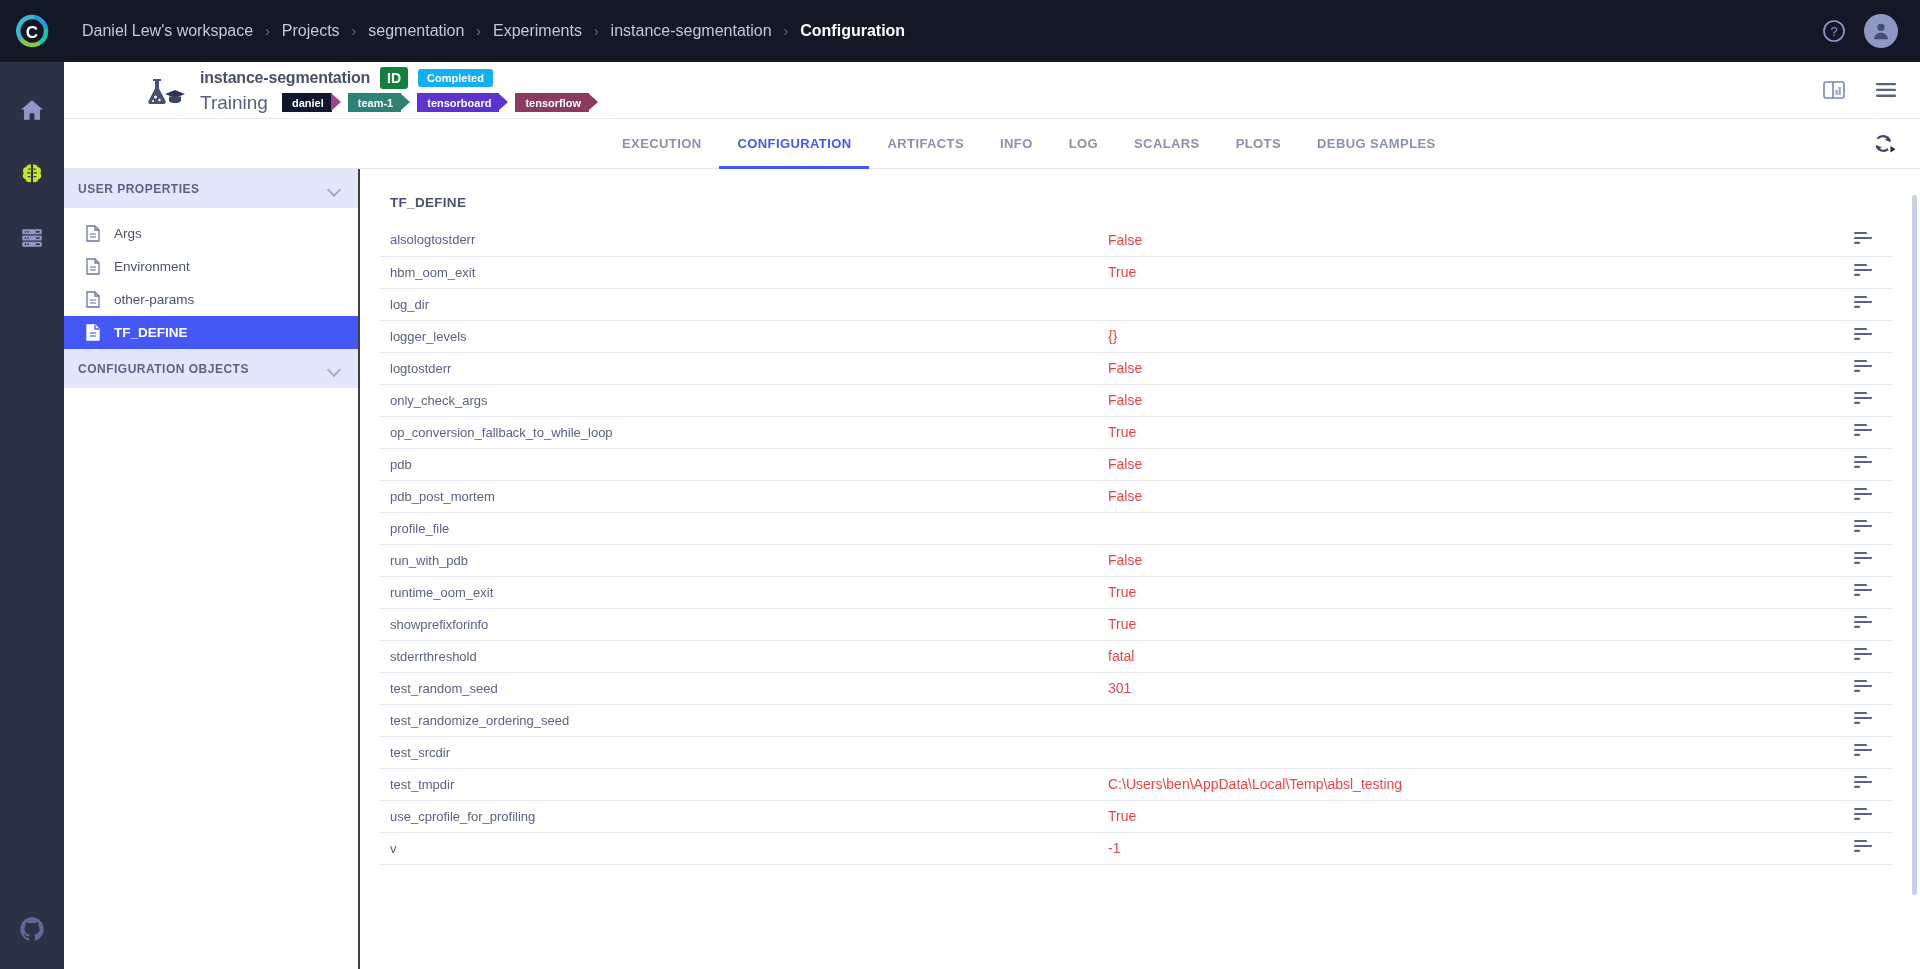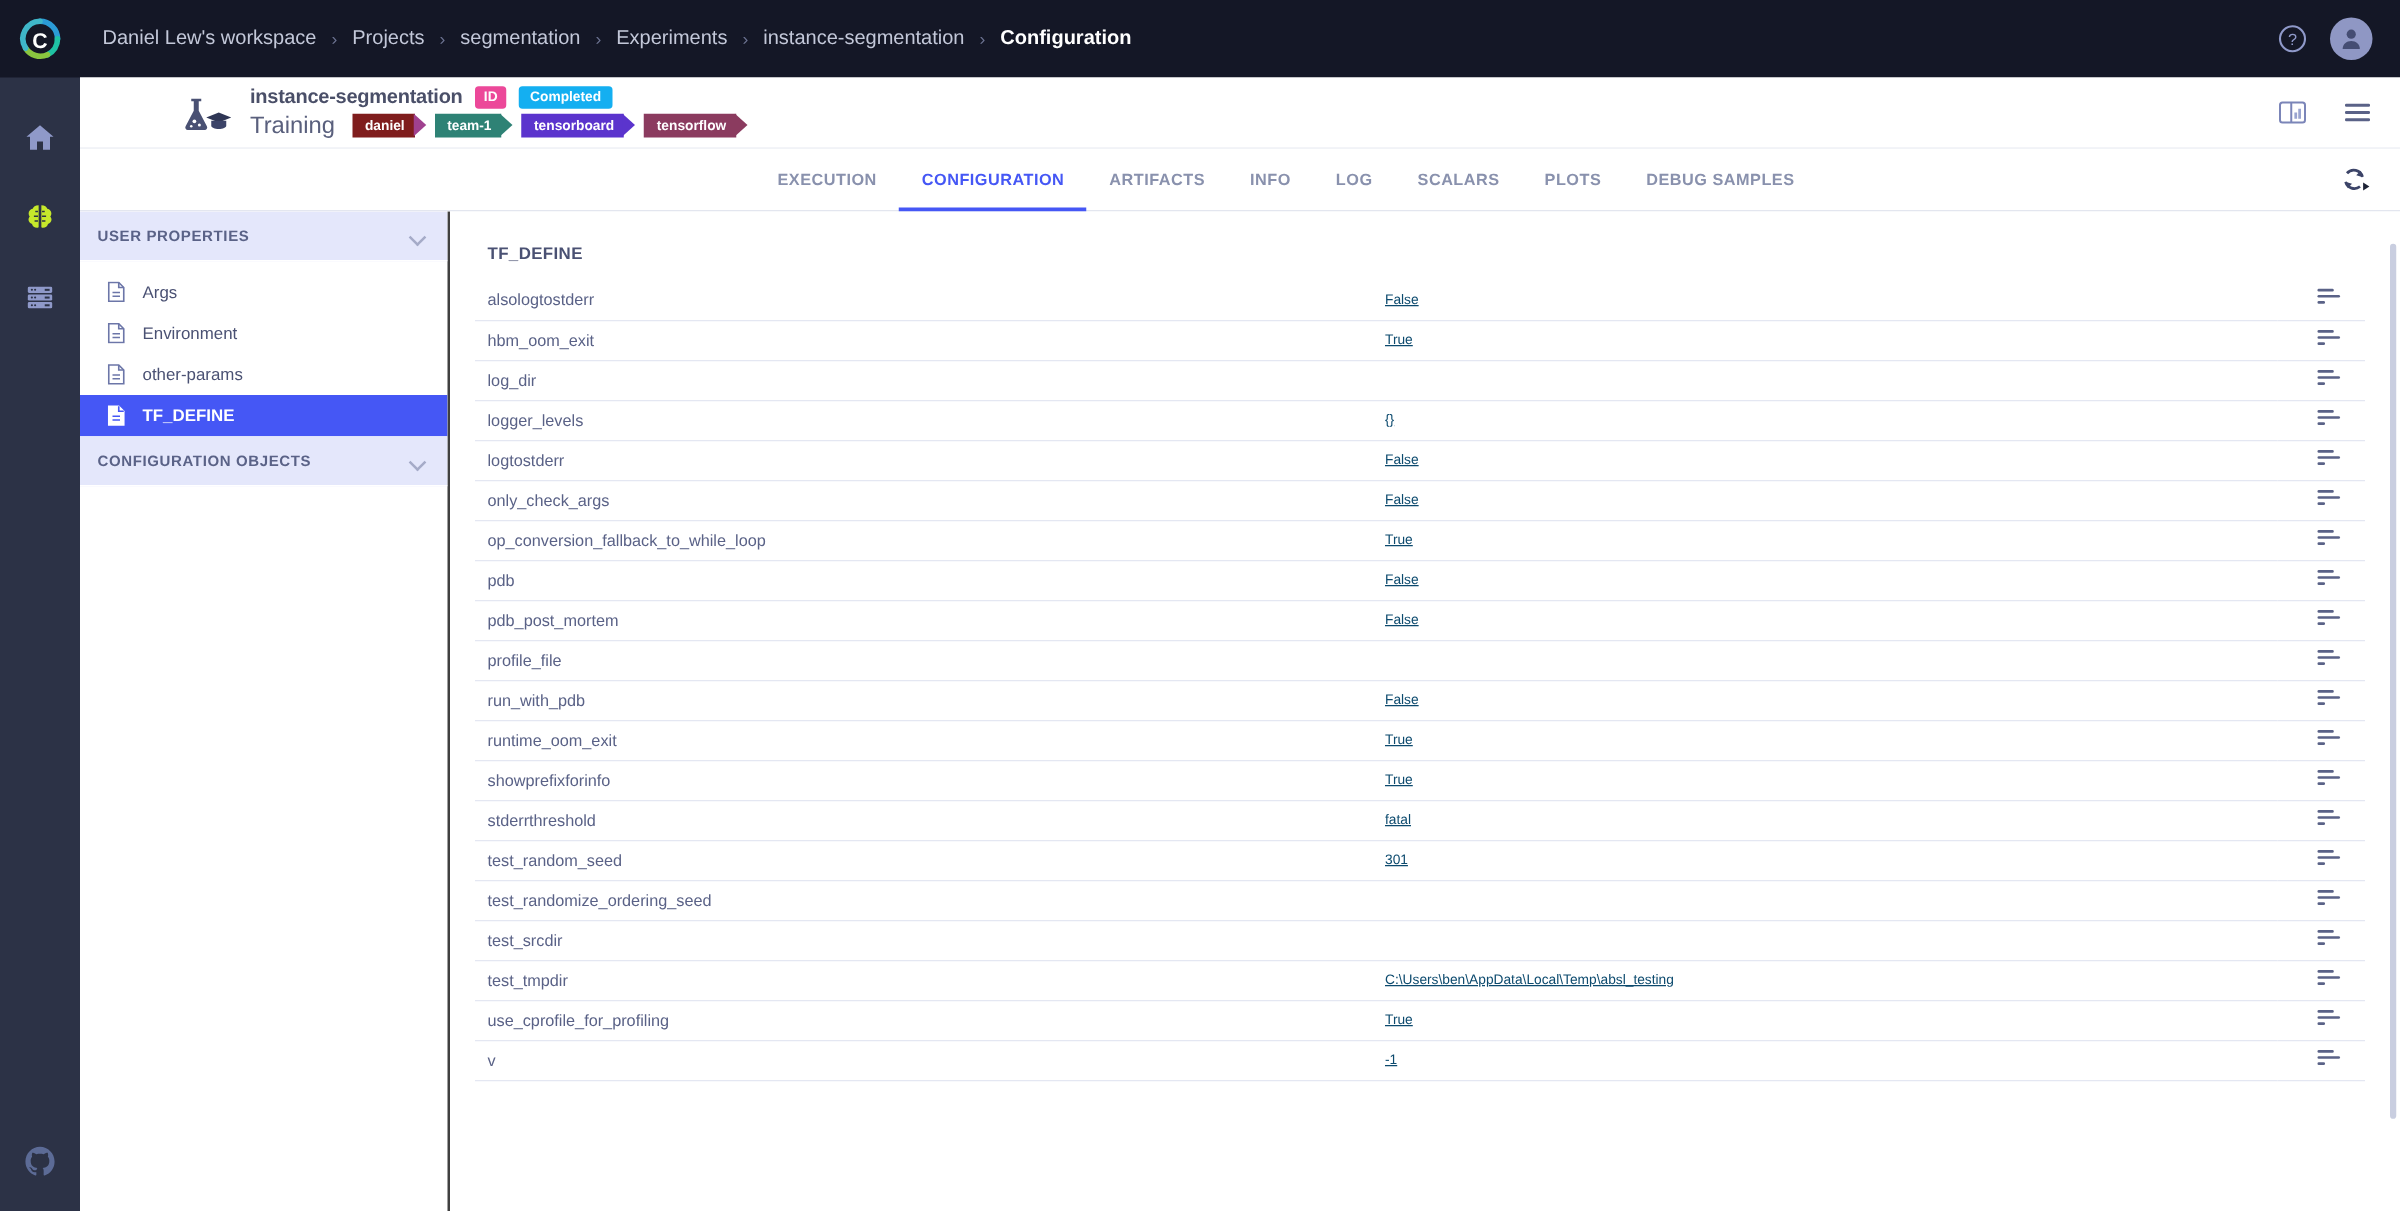--- a/index.html
+++ b/index.html
@@ -53,21 +53,21 @@
   
   .exp-header {
     height: 57px; flex: 0 0 57px; background: #fff; display: flex; align-items: center;
     padding: 0 22px 0 78px; border-bottom: 1px solid #e8eaf1; position: relative;
   }
   .exp-flask { position: absolute; left: 76px; top: 14px; }
   .exp-info { display: flex; flex-direction: column; justify-content: center; gap: 3px; margin-left: 58px; }
   .exp-line1 { display: flex; align-items: center; gap: 10px; }
   .exp-title { font-size: 16px; font-weight: bold; color: #4a4f68; letter-spacing: -0.2px; }
   .badge-id {
-    background: #ec4899; color: #fff; font-size: 11px; font-weight: bold;
+    background: #15803d; color: #fff; font-size: 14px; font-weight: bold;
     padding: 3px 7px; border-radius: 3px; cursor: pointer;
   }
   .badge-status {
     background: #14aff1; color: #fff; font-size: 11px; font-weight: bold;
     padding: 3px 9px; border-radius: 3px;
   }
   .exp-line2 { display: flex; align-items: center; gap: 0px; }
   .exp-type { font-size: 19px; color: #5a607d; margin-right: 14px; }
   .tag {
     position: relative; height: 19px; display: flex; align-items: center;
@@ -129,21 +129,21 @@
   .main { flex: 1 1 auto; overflow: hidden; position: relative; padding: 26px 0 0 0; }
   .main-inner { padding: 0 28px 0 20px; }
   .section-title {
     font-size: 13.5px; font-weight: bold; color: #4a5173; letter-spacing: 0.3px;
     margin: 0 0 14px 10px;
   }
   table.cfg { width: 100%; border-collapse: collapse; table-layout: fixed; }
   table.cfg tr { height: 32px; }
   table.cfg td { border-bottom: 1px solid #e4e7f2; vertical-align: middle; }
   .c-key { width: 720px; padding-left: 10px; font-size: 13px; color: #5a6287; }
-  .c-val { font-size: 11px; color: #0c4a6e; padding-left: 8px; text-decoration: underline; }
+  .c-val { font-size: 14px; color: #ef4444; padding-left: 8px; }
   .c-act { width: 70px; text-align: right; padding-right: 18px; }
   table.cfg tr:first-child td { border-top: none; }
   .row-icon { display: inline-block; cursor: pointer; }
 
   
   .vscroll {
     position: absolute; right: 3px; top: 26px; width: 5px; height: 700px;
     background: #c9cee0; border-radius: 3px;
   }
 </style>
@@ -244,21 +244,21 @@
         </svg>
       </div>
       <div class="exp-info">
         <div class="exp-line1">
           <span class="exp-title">instance-segmentation</span>
           <span class="badge-id">ID</span>
           <span class="badge-status">Completed</span>
         </div>
         <div class="exp-line2">
           <span class="exp-type">Training</span>
-          <span class="tag" style="background:#7f1d1d;color:#a0418f">
+          <span class="tag" style="background:#0f172a;color:#a0418f">
               <span style="color:#fff">daniel</span>
             </span>
           <span class="tag" style="background:#2e8275;color:#2e8275">
               <span style="color:#fff">team-1</span>
             </span>
           <span class="tag" style="background:#5b34cd;color:#5b34cd">
               <span style="color:#fff">tensorboard</span>
             </span>
           <span class="tag" style="background:#8b3b5f;color:#8b3b5f">
               <span style="color:#fff">tensorflow</span>

